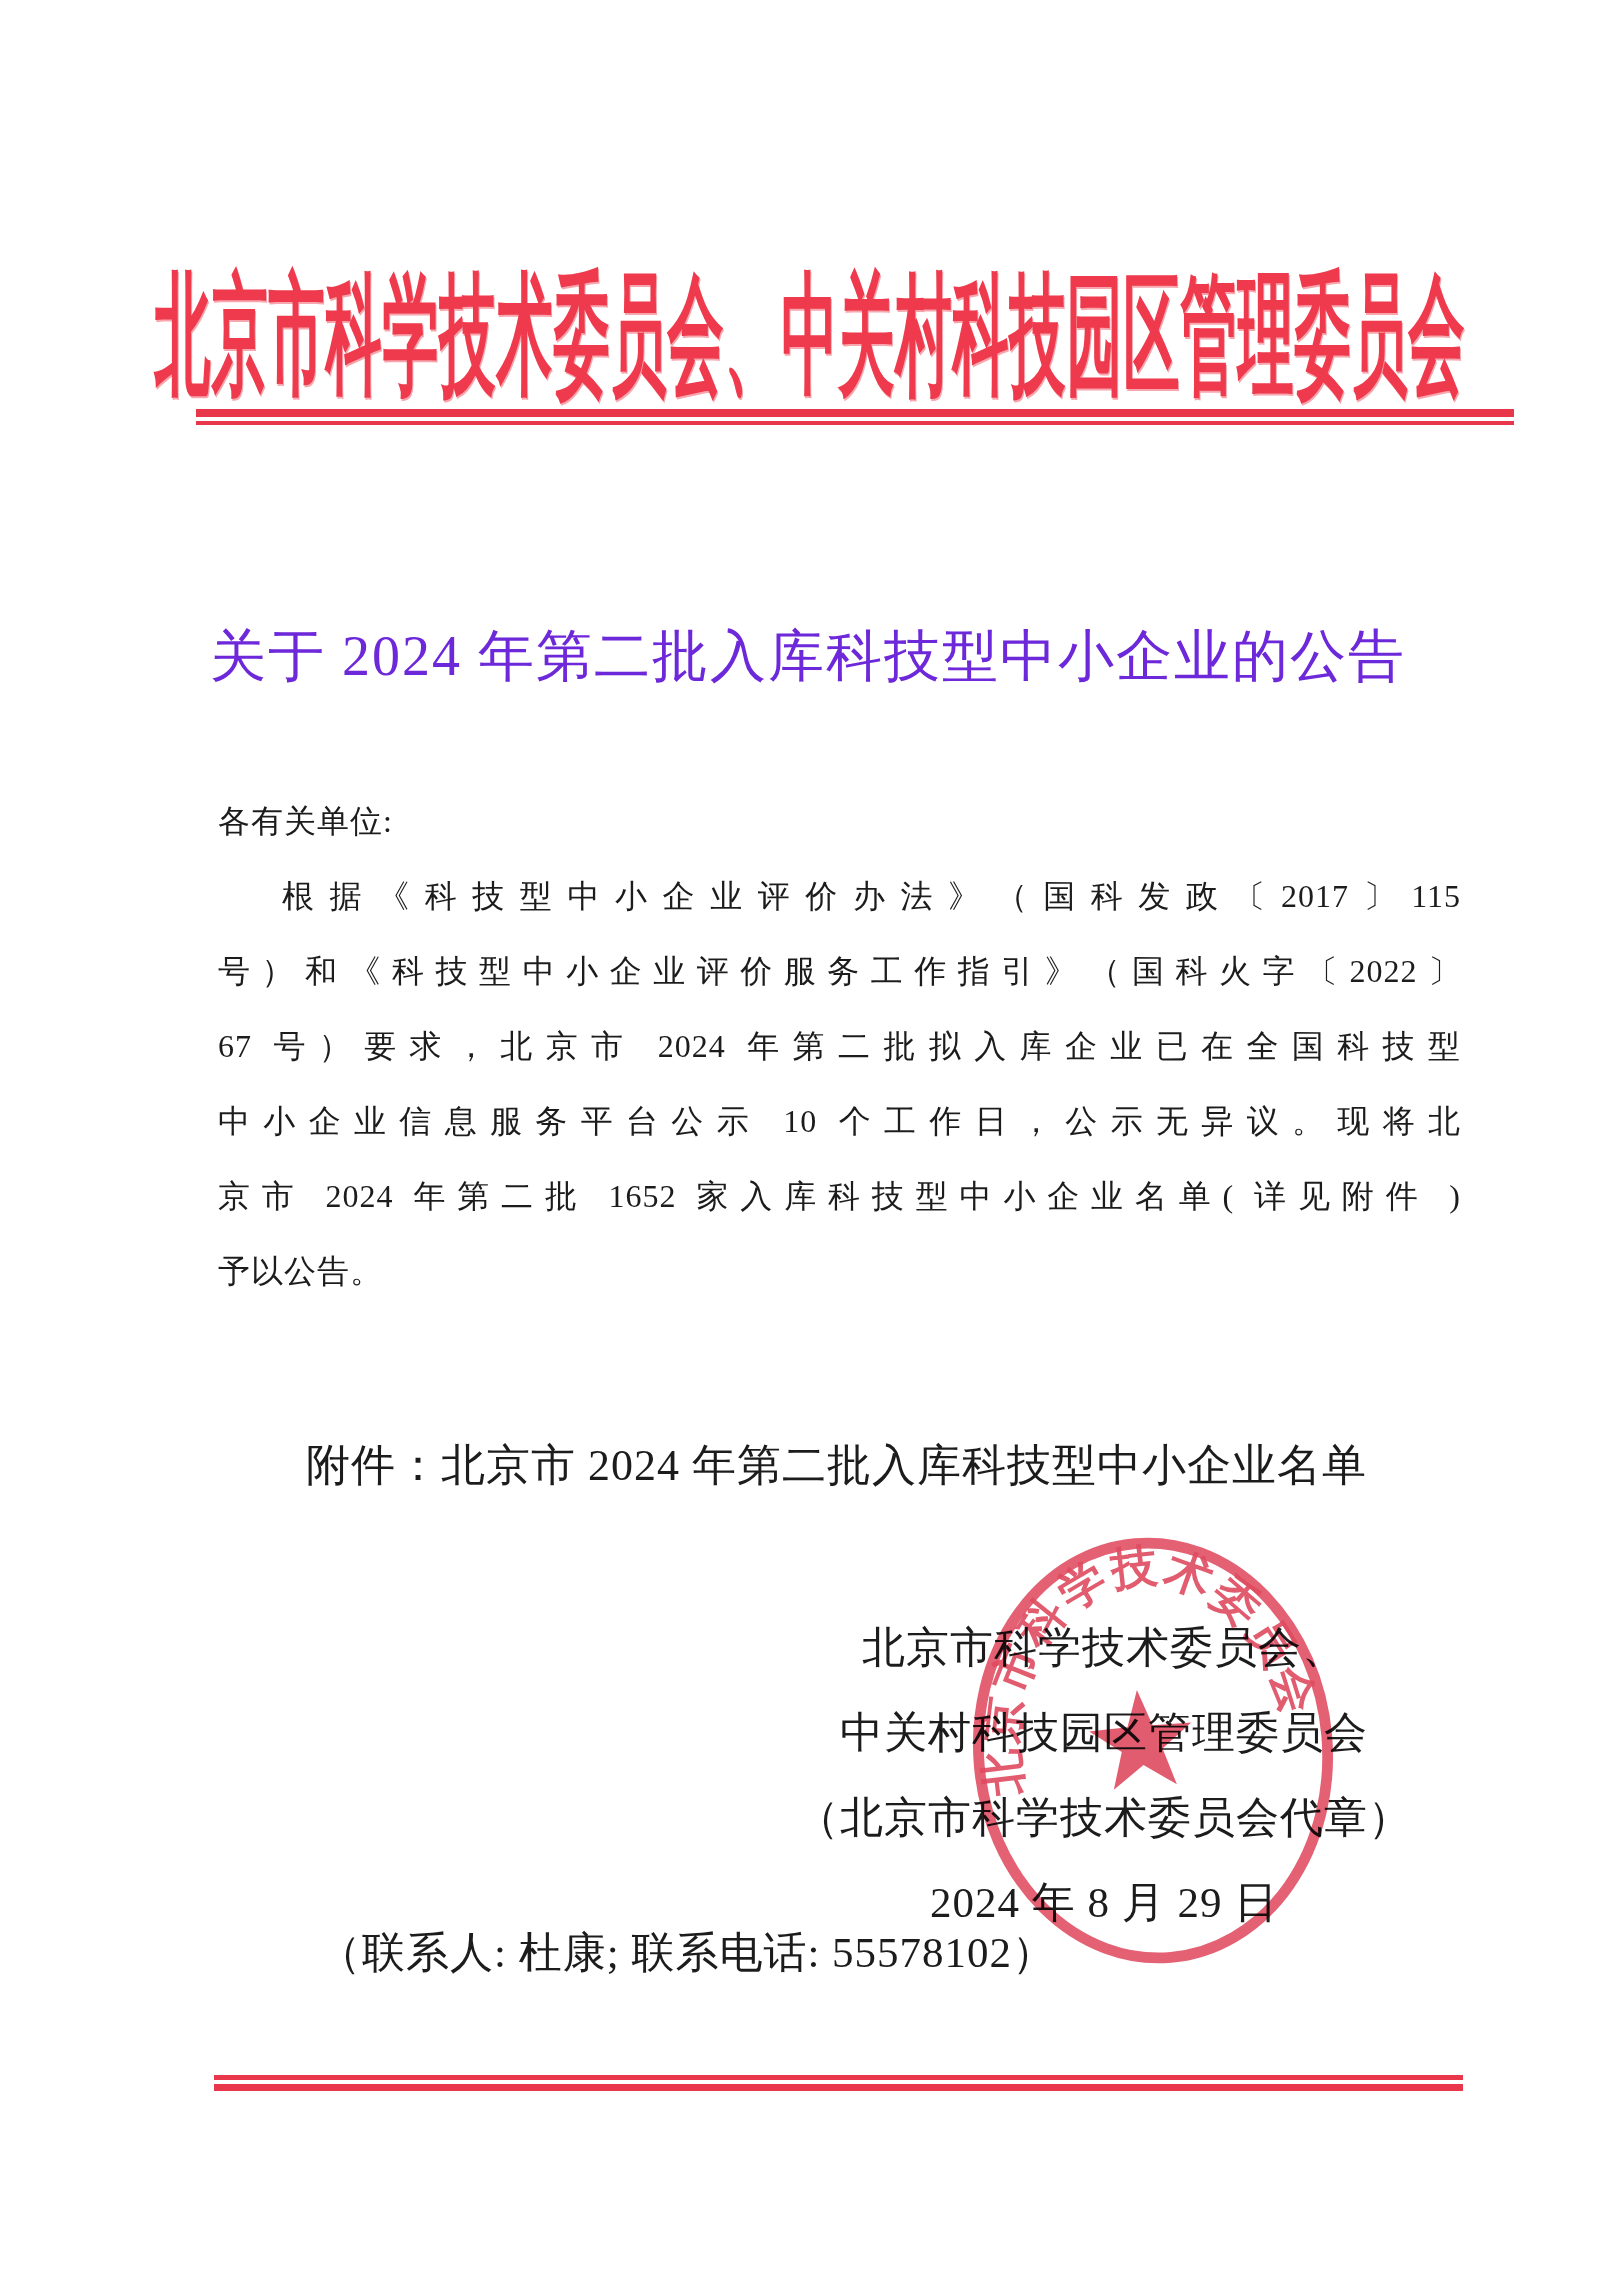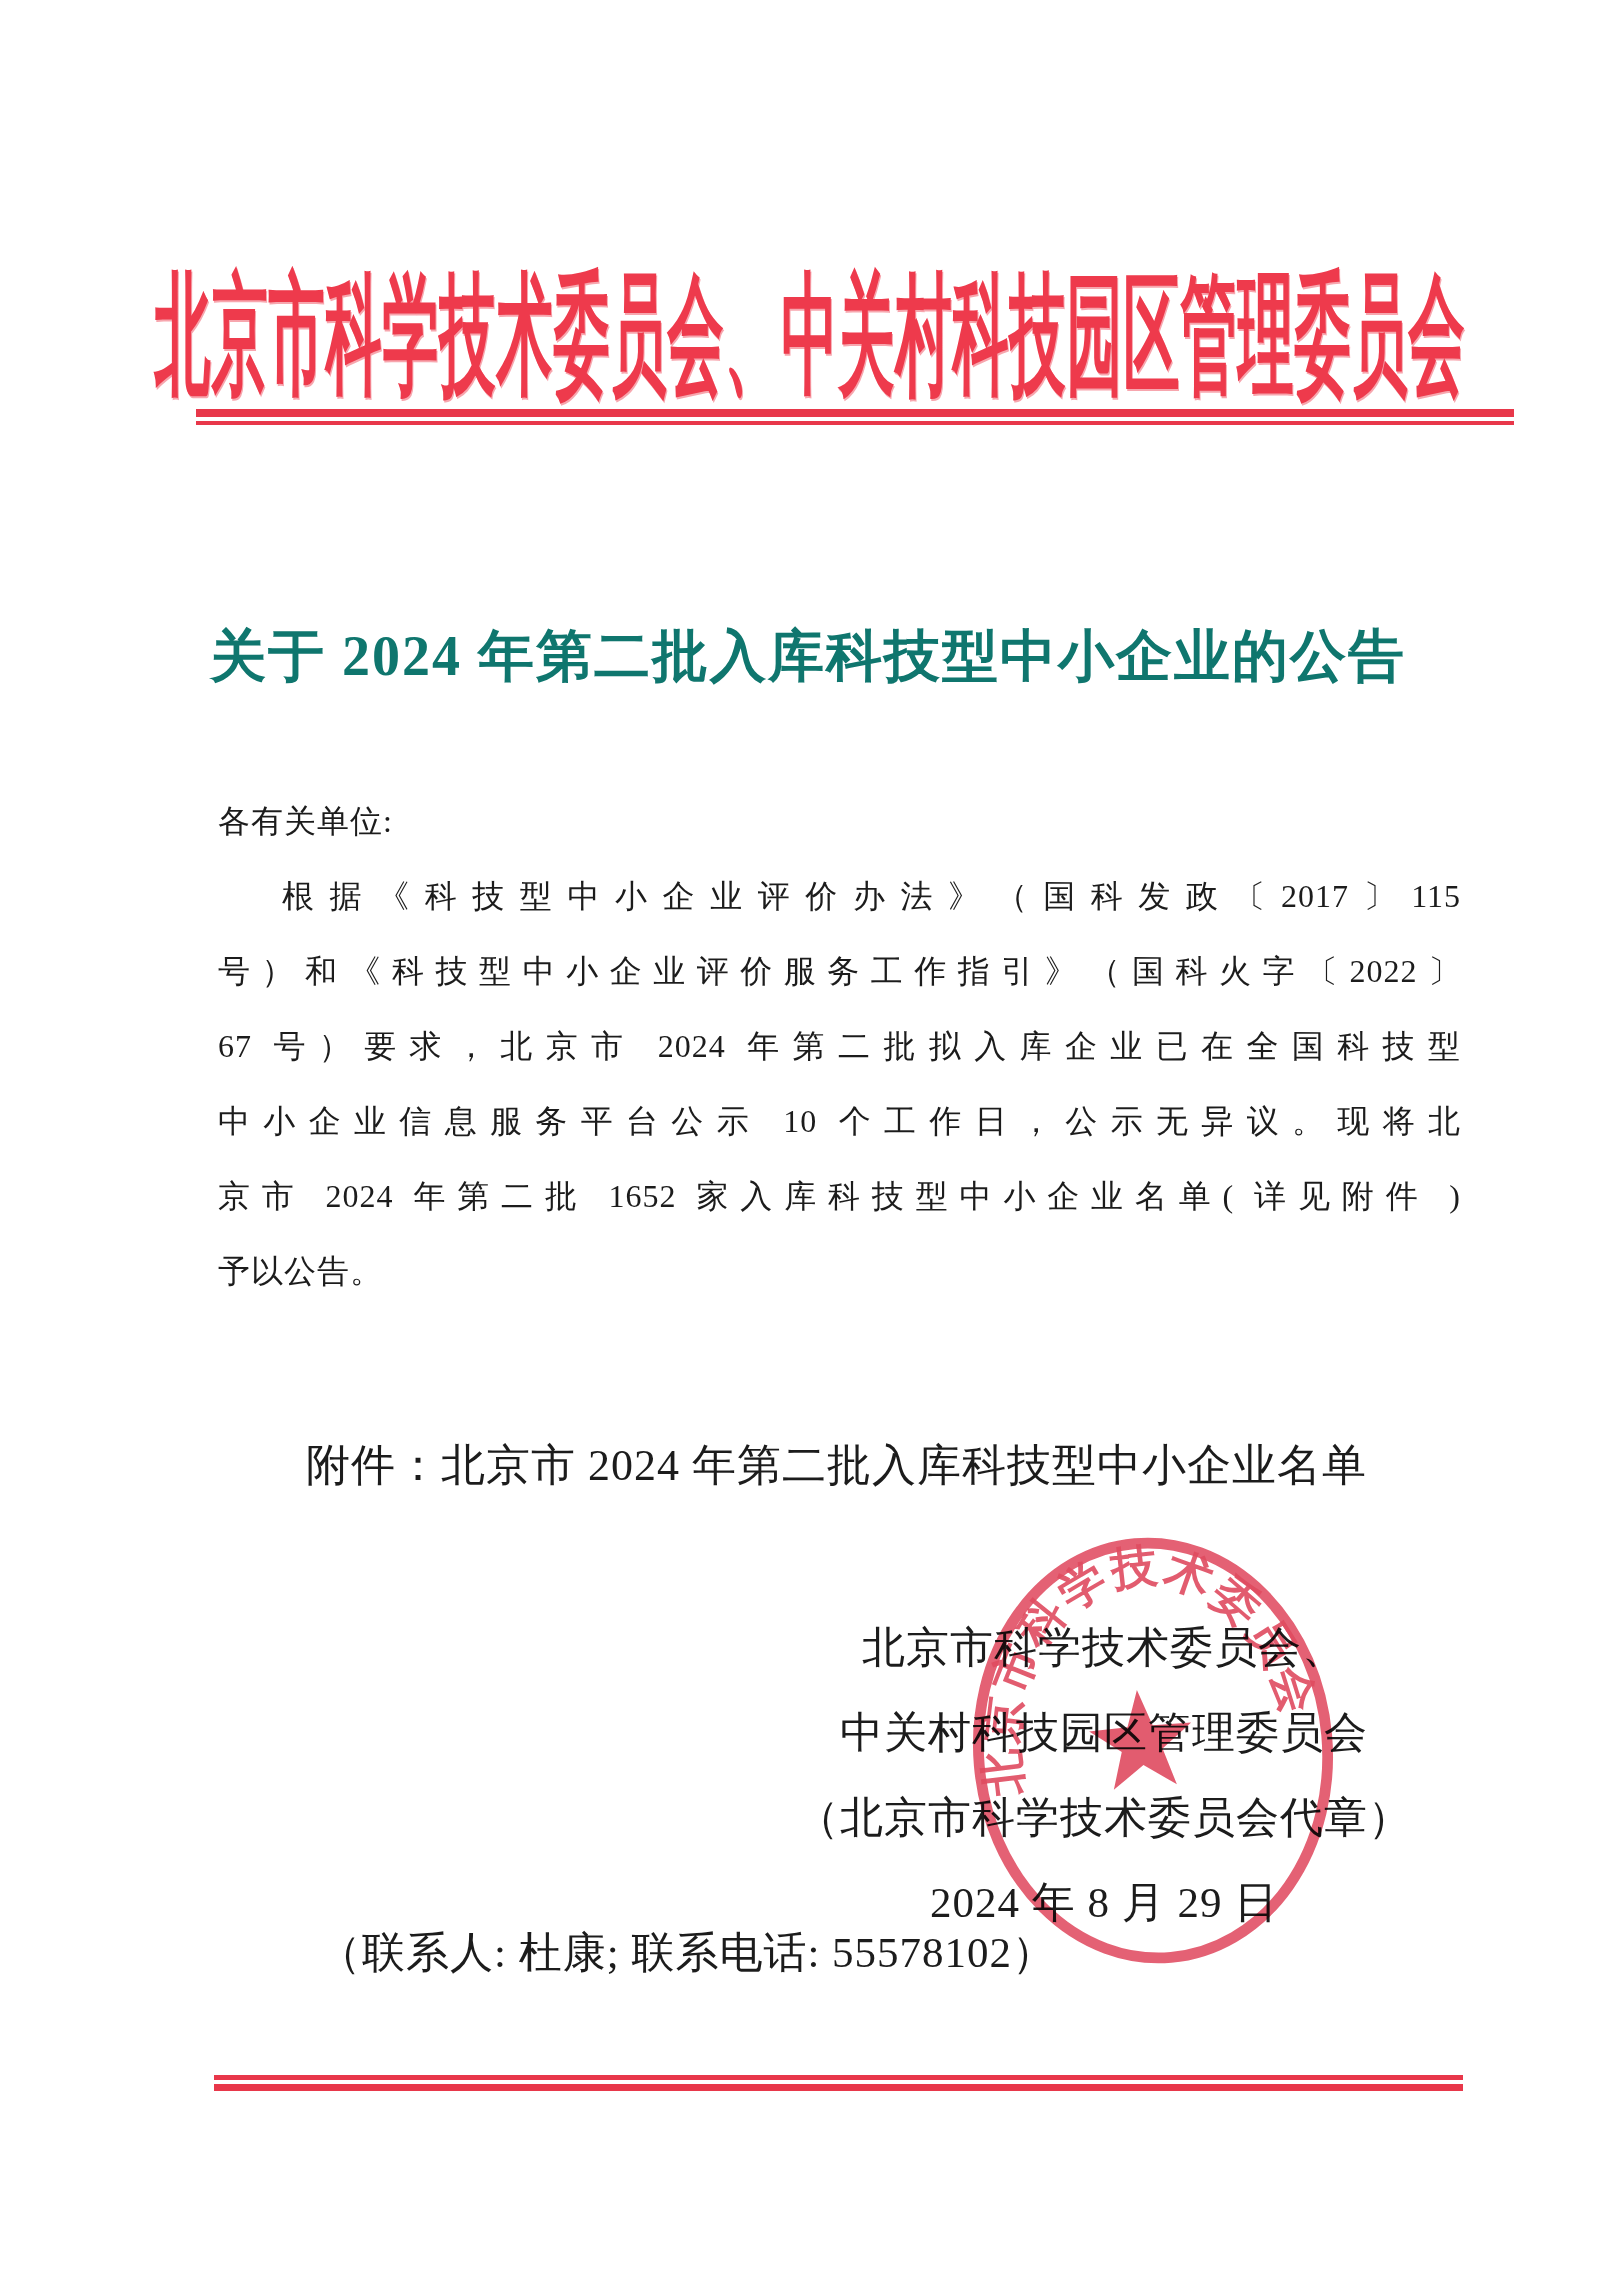--- a/index.html
+++ b/index.html
@@ -26,22 +26,22 @@
     text-shadow:1px 1px 0 rgba(238,58,76,.45);
   }
   .rule-top{position:absolute;left:196px;top:409px;width:1318px;}
   .rule-top .thick{height:7.8px;background:#e8374a;}
   .rule-top .gap{height:3.9px;}
   .rule-top .thin{height:3.9px;background:#e8374a;}
   
   .doc-title{
     position:absolute;left:176px;top:619px;width:1264px;margin:0;
     text-align:center;
-    font-size:56px;font-weight:bold;letter-spacing:2px;
-    color:#0f766e;white-space:nowrap;
+    font-size:56px;font-weight:normal;letter-spacing:2px;
+    color:#6d28d9;white-space:nowrap;
   }
   
   .body-text{
     position:absolute;left:218px;top:784px;width:1243px;
     font-size:32px;line-height:75px;letter-spacing:1px;
   }
   .bline{width:1243px;}
   .bline.justify{text-align:justify;text-align-last:justify;text-justify:inter-character;}
   .bline.indent{text-indent:2em;}
   .attachment{

